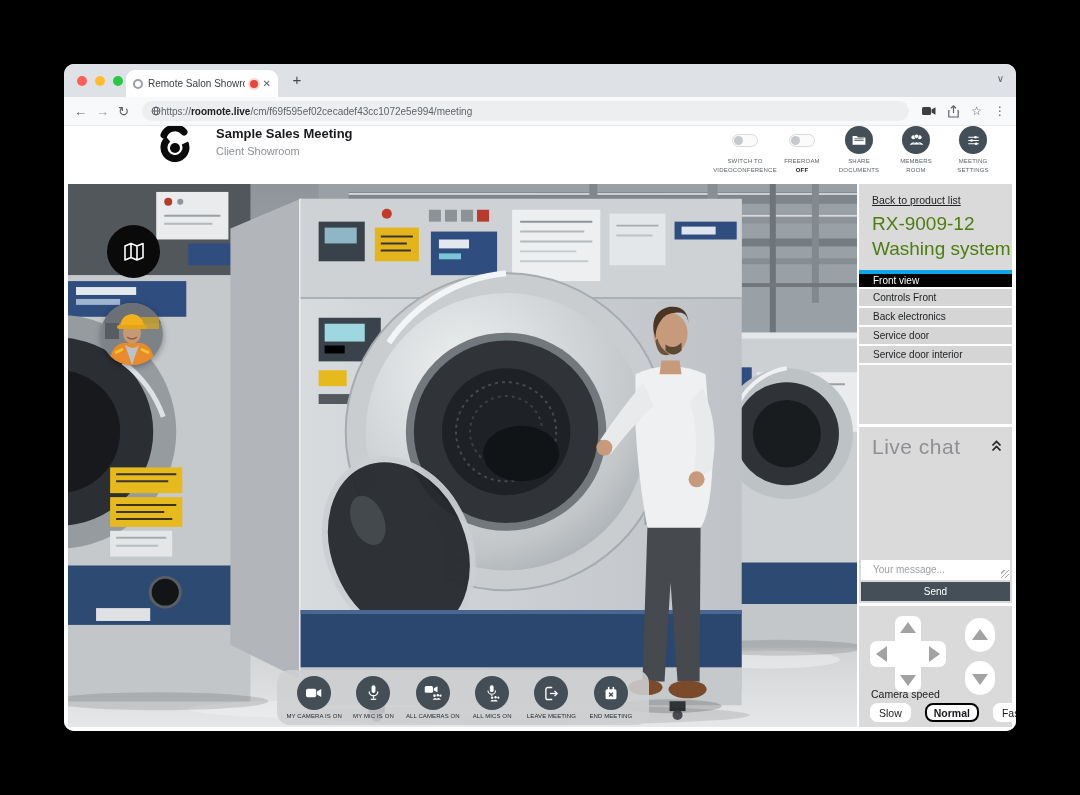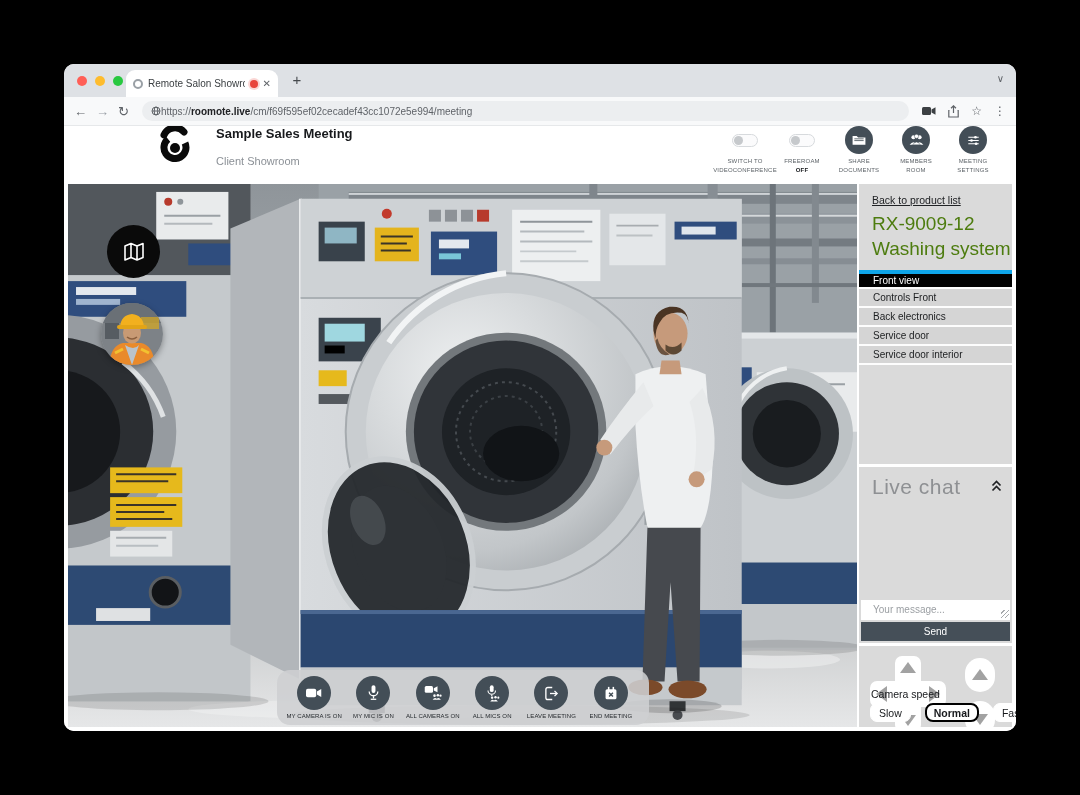--- a/index.html
+++ b/index.html
@@ -35,21 +35,21 @@
   .url-text { font-size:10px; color:#5f6368; white-space:nowrap; overflow:hidden; }
   .url-text b { color:#202124; }
   .tb-right { display:flex; gap:12px; align-items:center; }
   .tb-right .nav-ic { font-size:12px; }
 
   
   .appheader { height:57px; background:#fff; display:flex; flex:none;padding-left:44px; }
   .logo { margin-left:50px; flex:none; }
   .titleblock { margin-left:24px; }
   .title { font-size:13px; font-weight:bold; color:#17191c; }
-  .subtitle { font-size:11px; color:#8b9096; margin-top:14px; }
+  .subtitle { font-size:11px; color:#8b9096; margin-top:4px; }
   .hdr-right { margin-left:auto; display:flex; gap:11px; padding-right:20px; align-items:flex-start; }
   .hctl { display:flex; flex-direction:column; align-items:center; width:46px; }
   .hctl .iconarea { height:28px; display:flex; align-items:center; }
   .toggle { width:26px; height:13px; border:1px solid #d7dadd; background:#fbfbfc; border-radius:8px; position:relative; }
   .toggle .knob { position:absolute; left:1px; top:1px; width:9px; height:9px; border-radius:50%; background:#c6c9cc; }
   .circlebtn { width:28px; height:28px; border-radius:50%; background:#434e57; display:flex;
     align-items:center; justify-content:center; }
   .hlabel { font-size:6px; color:#5d6368; text-align:center; line-height:1.5; margin-top:3px;
     letter-spacing:.2px; white-space:nowrap; }
   .hlabel b { color:#17191c; }
@@ -68,21 +68,21 @@
     height:55px; background:rgba(206,207,209,.88); border-radius:13px; display:flex;
     align-items:center; justify-content:space-around; padding:0 8px; }
   .mc { display:flex; flex-direction:column; align-items:center; width:56px; }
   .mc .mcirc { width:34px; height:34px; border-radius:50%; background:#434e57; display:flex;
     align-items:center; justify-content:center; }
   .mc .mlabel { font-size:6px; color:#24282c; margin-top:3px; letter-spacing:.1px; white-space:nowrap; }
 
   
   .sidebar { width:153px; flex:none; display:flex; flex-direction:column; gap:3px; }
   .panel { background:#dadada; }
-  .p-product { height:280px; position:relative; }
+  .p-product { height:240px; position:relative; }
   .backlink { display:inline-block; margin:10px 0 0 13px; font-size:10.5px; color:#202225;
     text-decoration:underline; }
   .prod-title { margin:3px 0 0 13px; font-size:19px; font-weight:300; color:#4d7c0f; line-height:1.32; }
   .views { margin-top:9px; }
   .view-row { height:19px; background:#d5d5d5; border-bottom:2px solid #fdfdfd; font-size:10px;
     color:#1c1e20; display:flex; align-items:center; padding-left:14px; }
   .view-row:first-child { border-top:4px solid #0ea5e9; }
   .view-row.sel { background:#000; color:#fff; }
 
   .p-chat { height:176px; position:relative; }

